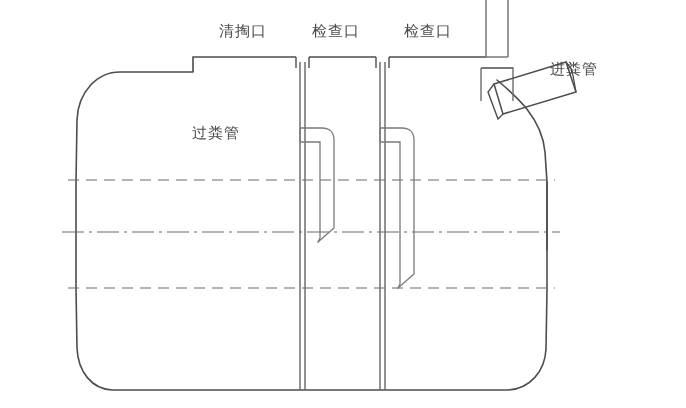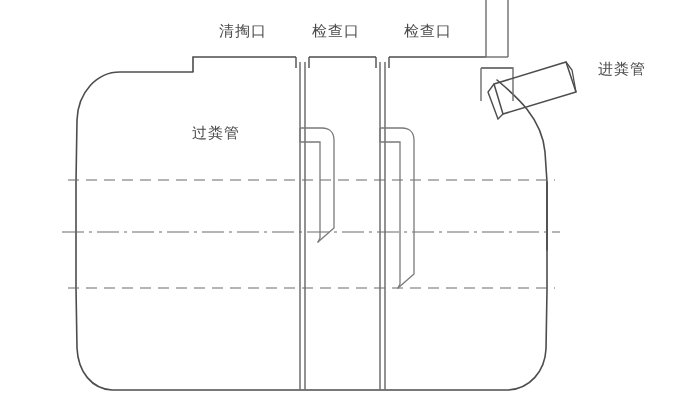--- a/index.html
+++ b/index.html
@@ -32,21 +32,21 @@
     line-height: 18px;
     color: #4a4a4a;
     white-space: nowrap;
     letter-spacing: 1px;
     user-select: none;
   }
   .lbl-cleanout  { left: 219px; top: 22px; }
   .lbl-inspect-1 { left: 312px; top: 22px; }
   .lbl-inspect-2 { left: 404px; top: 22px; }
   .lbl-transfer  { left: 192px; top: 124px; }
-  .lbl-inlet     { left: 598px; top: 60px; }
+  .lbl-inlet     { left: 550px; top: 60px; }
 </style>
 </head>
 <body>
 
 <div id="diagram-root">
 
   <svg id="diagram-svg" viewBox="0 0 686 408">
 
     <g>
       <path fill="none" stroke="#4d4d4d" stroke-width="1.6" stroke-linejoin="round" stroke-linecap="round" d="M 193 72

